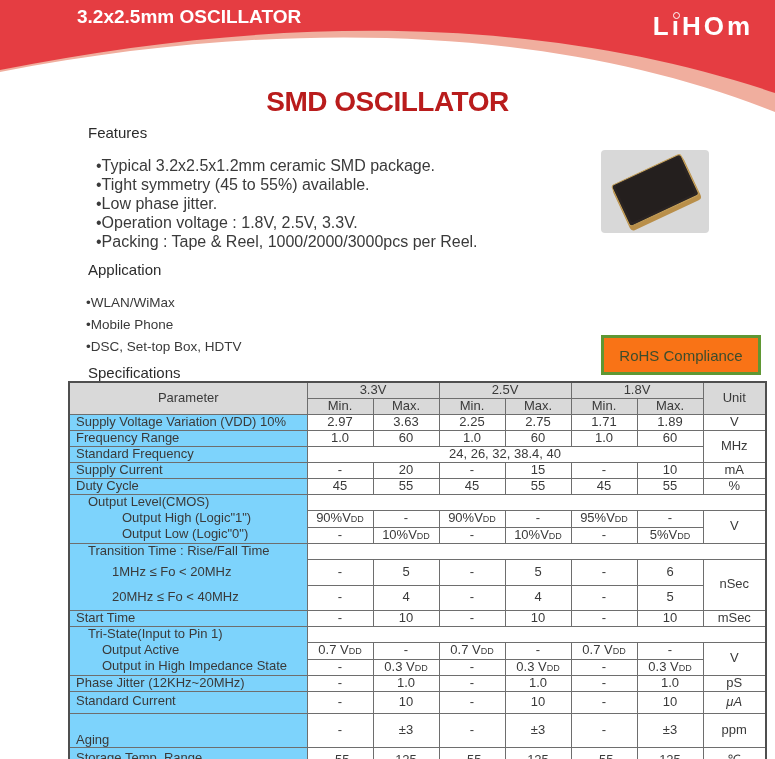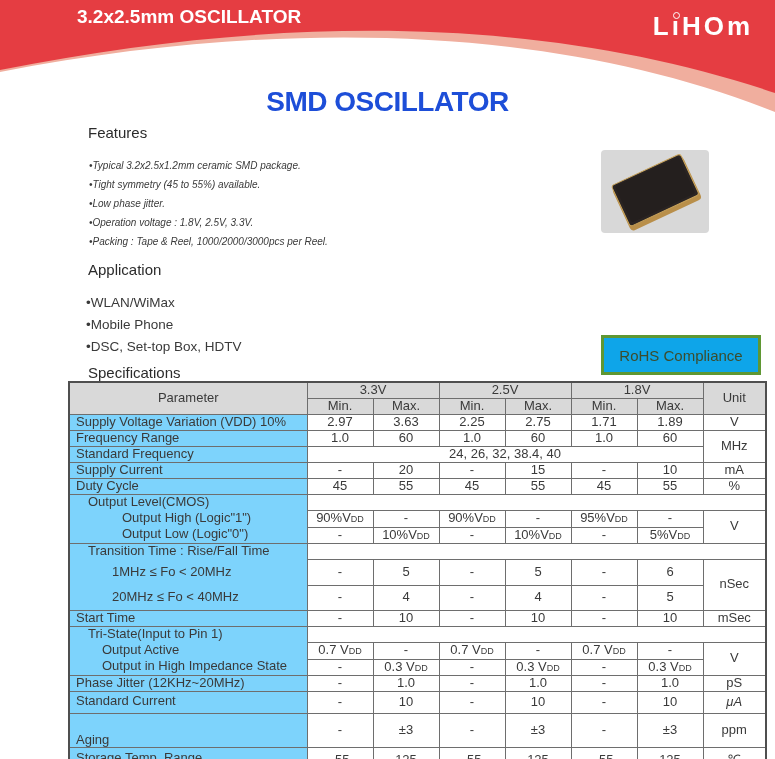--- a/index.html
+++ b/index.html
@@ -19,35 +19,35 @@
     font-size:26px;font-weight:bold;letter-spacing:3px;margin-top:8px;
   }
   .logo .logo-i{position:relative;display:inline-block;}
   .logo .logo-i::after{
     content:"";position:absolute;left:1px;top:1px;width:5px;height:5px;
     border:1.8px solid #fff;border-radius:50%;
   }
   
   .page-title{
     position:absolute;top:86px;left:0;width:775px;text-align:center;
-    font-size:28px;font-weight:bold;letter-spacing:-0.5px;color:#1d4ed8;
+    font-size:28px;font-weight:bold;letter-spacing:-0.5px;color:#b91c1c;
   }
   .section-heading{font-size:15px;font-weight:normal;color:#2b2b2b;}
   .features-heading{position:absolute;top:124px;left:88px;}
-  .feature-list{position:absolute;top:156px;left:89px;font-size:10px;line-height:19px;font-style:italic;}
+  .feature-list{position:absolute;top:156px;left:96px;font-size:16px;line-height:19px;}
   .application-heading{position:absolute;top:261px;left:88px;}
   .application-list{position:absolute;top:292px;left:86px;font-size:13.5px;line-height:22px;}
   .plain-list{list-style:none;margin:0;padding:0;}
   .specifications-heading{position:absolute;top:364px;left:88px;}
   
   .product-image{position:absolute;top:150px;left:601px;}
   
   .rohs-badge{
     position:absolute;top:335px;left:601px;width:154px;height:34px;
-    background:#0ea5e9;border:3px solid #5f9733;
+    background:#f97316;border:3px solid #5f9733;
     display:flex;align-items:center;justify-content:center;
     font-size:15px;color:#3c4c2c;
   }
   
   .spec-table-wrap{position:absolute;top:381px;left:68px;}
   table.spec{
     border-collapse:collapse;table-layout:fixed;width:697px;
     font-size:13px;color:#3a3a3a;border:2px solid #4f4f4f;
   }
   table.spec td,table.spec th{

